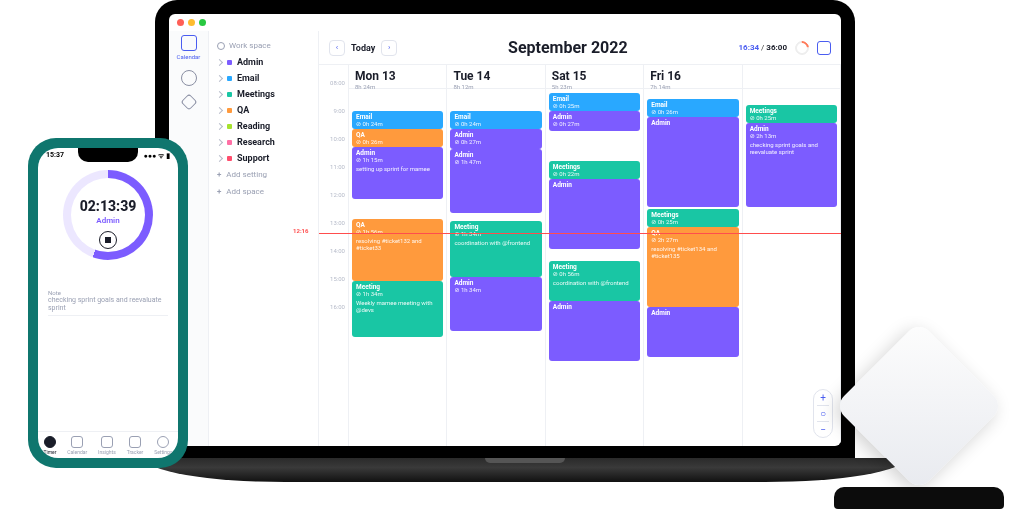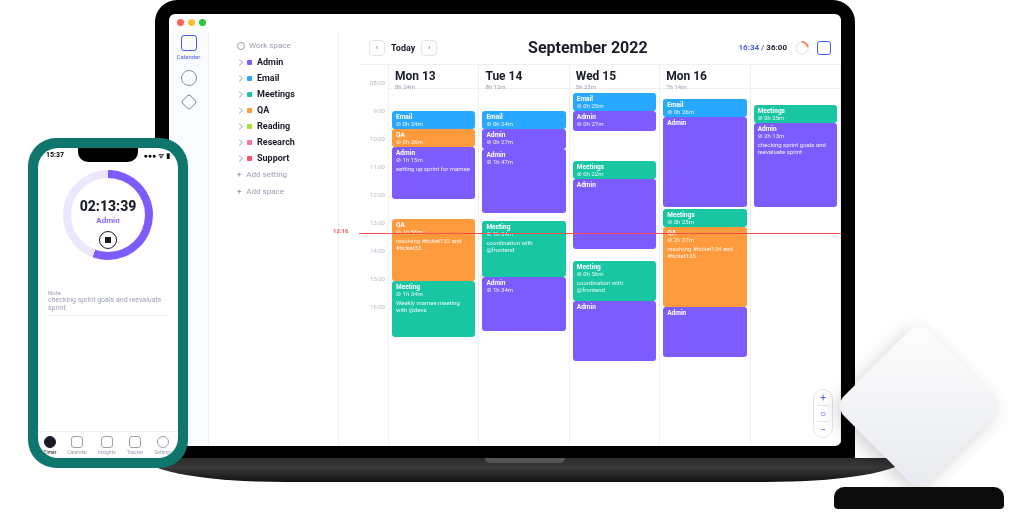--- a/index.html
+++ b/index.html
@@ -55,21 +55,21 @@
   
   .traffic {
     display:flex; gap:4px; padding:5px 8px; align-items:center;
   }
   .dot { width:7px;height:7px;border-radius:50%; }
   .dot.r{background:#ff5f57;}
   .dot.y{background:#febc2e;}
   .dot.g{background:#28c840;}
 
   
-  .app { flex:1; display:flex; font-size:9px; color:#333; overflow:hidden;gap:20px;}
+  .app { flex:1; display:flex; font-size:9px; color:#333; overflow:hidden;}
   .left-rail {
     width:40px; background:#fafbfc; border-right:1px solid #eef0f4;
     display:flex;flex-direction:column;align-items:center;padding-top:4px;gap:10px;
   }
   .rail-item{display:flex;flex-direction:column;align-items:center;gap:2px;color:#4a5df0;font-size:6px;cursor:pointer;}
   .rail-item.inactive{color:#8a8fa3;}
   .rail-icon{width:16px;height:16px;border:1.5px solid currentColor;border-radius:3px;}
   .rail-icon.circle{border-radius:50%;}
   .rail-icon.diamond{transform:rotate(45deg);width:12px;height:12px;}
 
@@ -336,21 +336,21 @@
                     <div class="ed">⊘ 1h 34m</div>
                     <div class="note">coordination with @frontend</div>
                   </div>
                   <div class="event" style="background: rgb(124, 92, 255); top: 212px; height: 54px;">
                     <div class="en">Admin</div>
                     <div class="ed">⊘ 1h 34m</div>
                   </div>
                 </div>
                 <div class="col">
                   <div class="col-head">
-                    <div class="d">Wed 15</div>
+                    <div class="d">Sat 15</div>
                   <div class="t">5h 23m</div>
                   </div>
                   <div class="event" style="background: rgb(41, 168, 255); top: 28px; height: 18px;">
                     <div class="en">Email</div>
                     <div class="ed">⊘ 0h 25m</div>
                   </div>
                   <div class="event" style="background: rgb(124, 92, 255); top: 46px; height: 20px;">
                     <div class="en">Admin</div>
                     <div class="ed">⊘ 0h 27m</div>
                   </div>
@@ -365,21 +365,21 @@
                     <div class="en">Meeting</div>
                     <div class="ed">⊘ 0h 56m</div>
                     <div class="note">coordination with @frontend</div>
                   </div>
                   <div class="event" style="background: rgb(124, 92, 255); top: 236px; height: 60px;">
                     <div class="en">Admin</div>
                   </div>
                 </div>
                 <div class="col">
                   <div class="col-head">
-                    <div class="d">Mon 16</div>
+                    <div class="d">Fri 16</div>
                   <div class="t">7h 14m</div>
                   </div>
                   <div class="event" style="background: rgb(41, 168, 255); top: 34px; height: 18px;">
                     <div class="en">Email</div>
                     <div class="ed">⊘ 0h 26m</div>
                   </div>
                   <div class="event" style="background: rgb(124, 92, 255); top: 52px; height: 90px;">
                     <div class="en">Admin</div>
                   </div>
                   <div class="event" style="background: rgb(25, 198, 164); top: 144px; height: 18px;">

